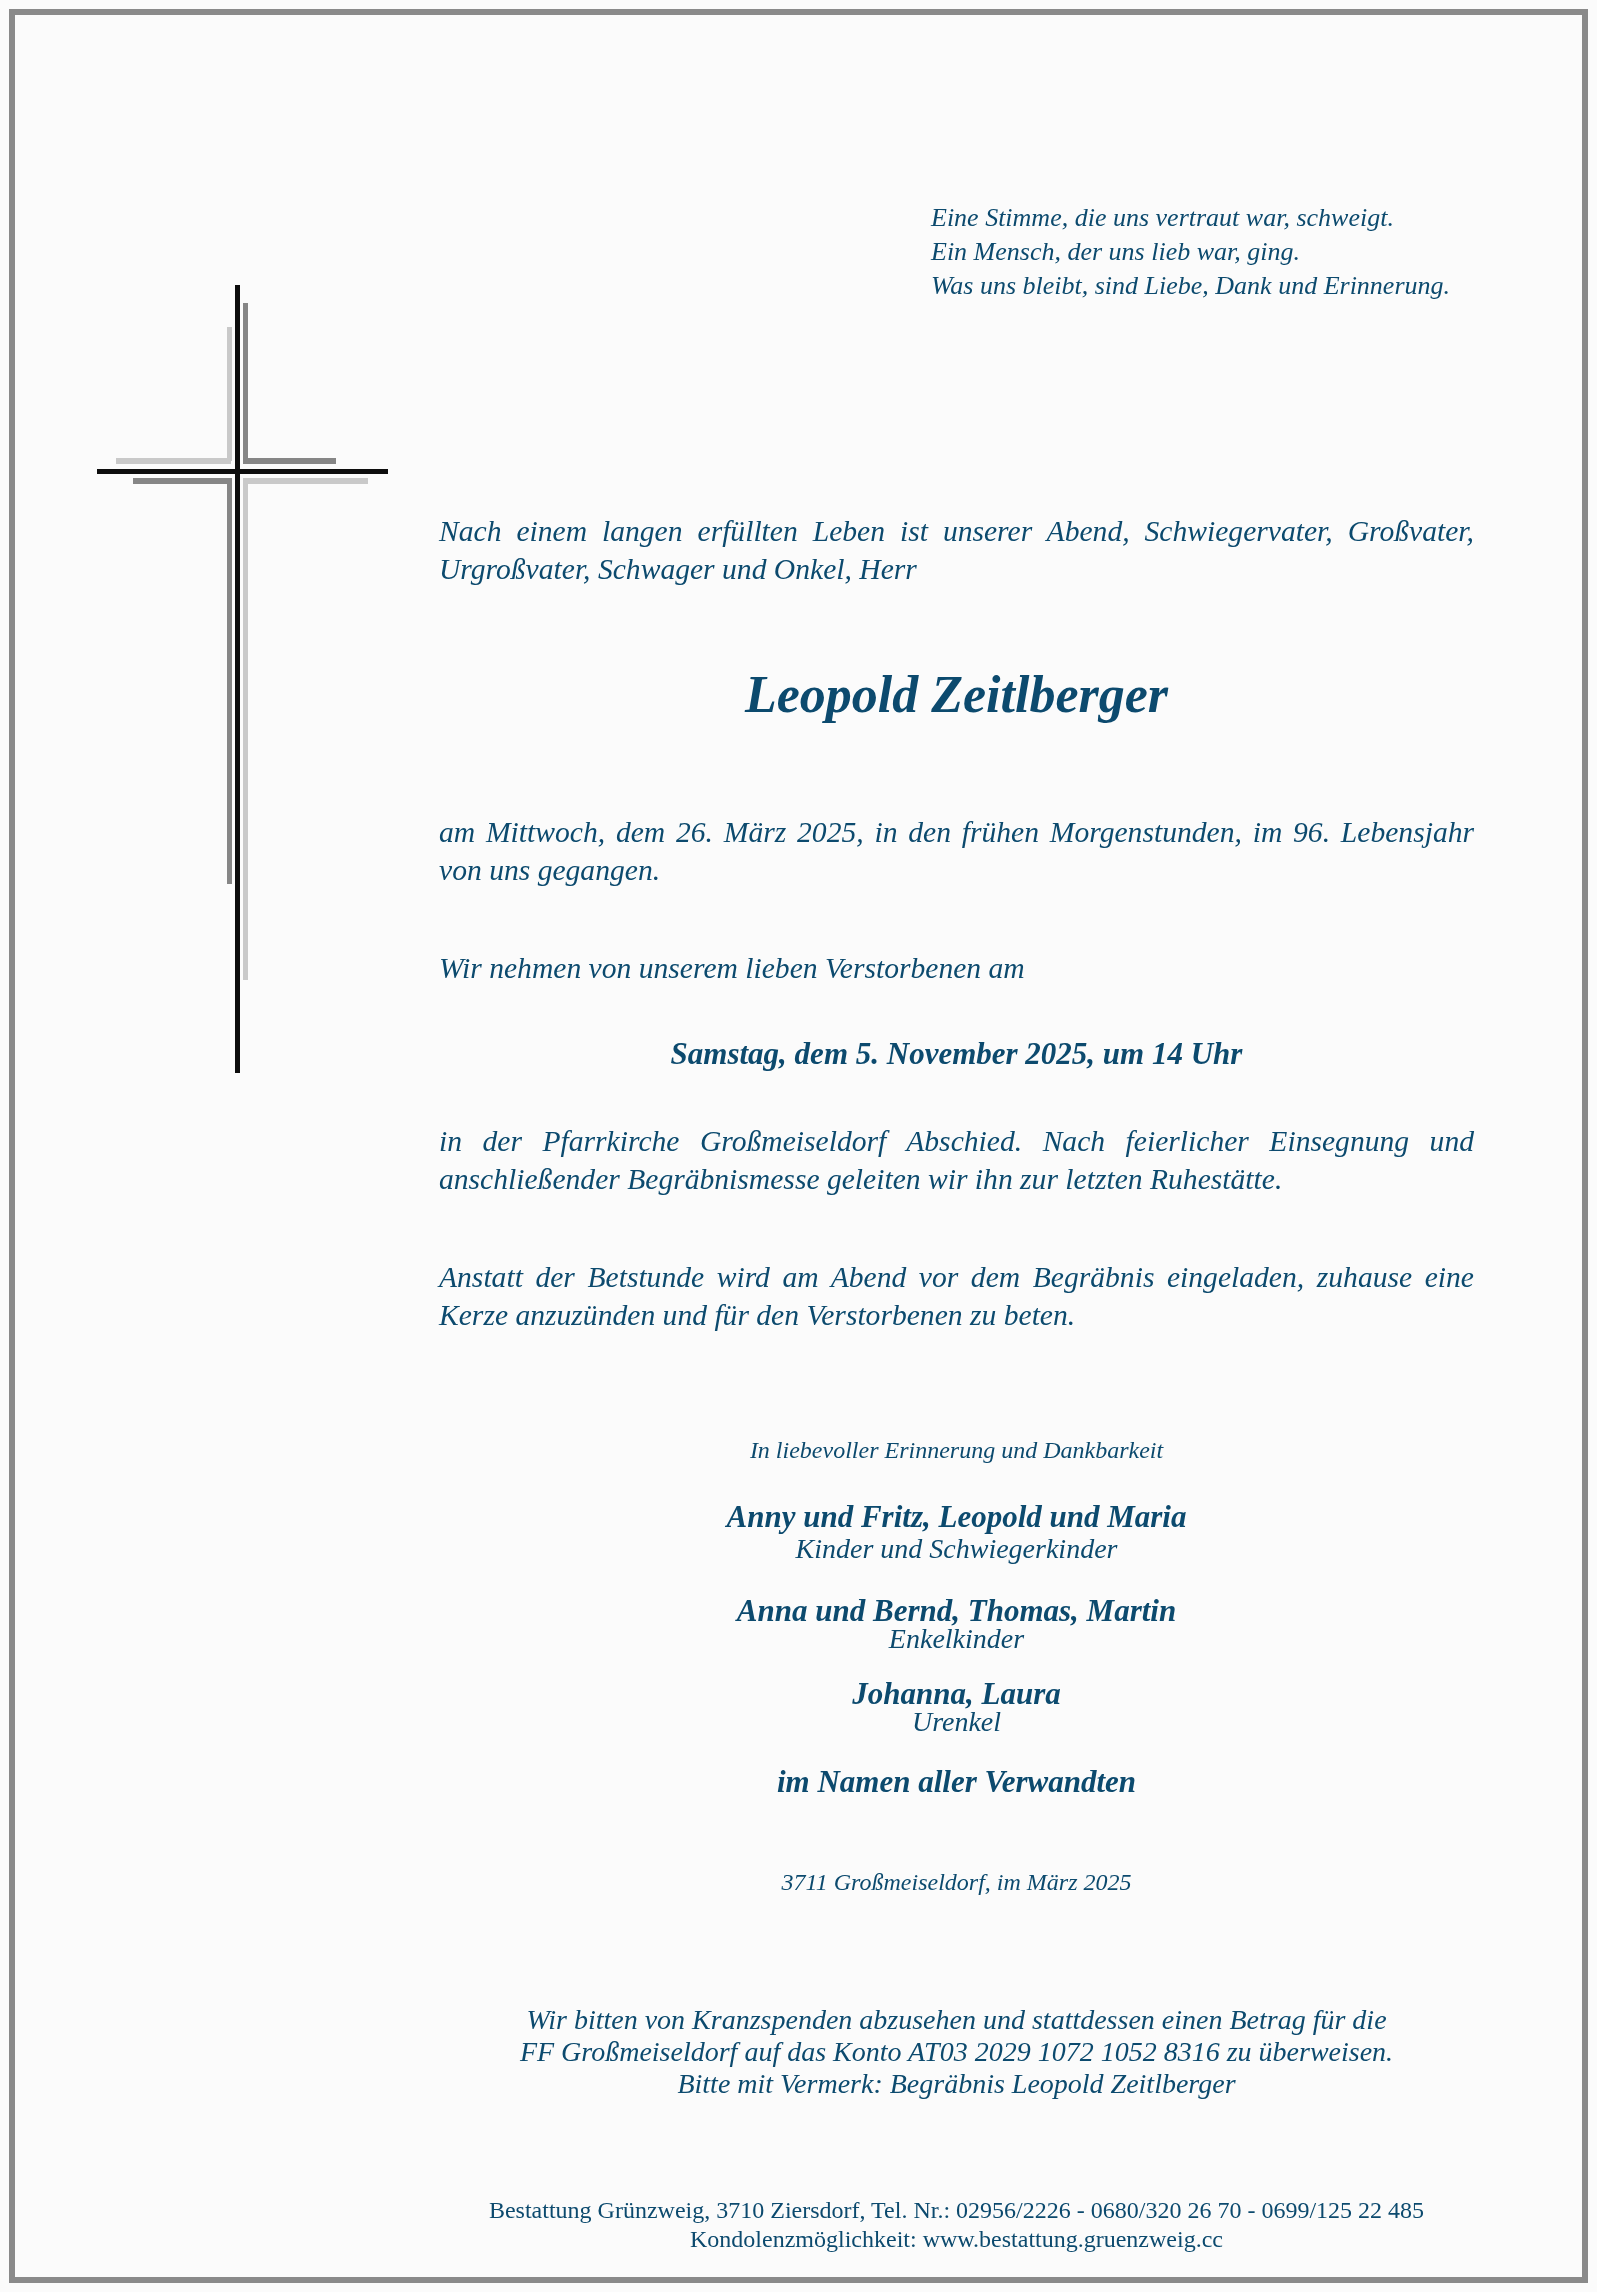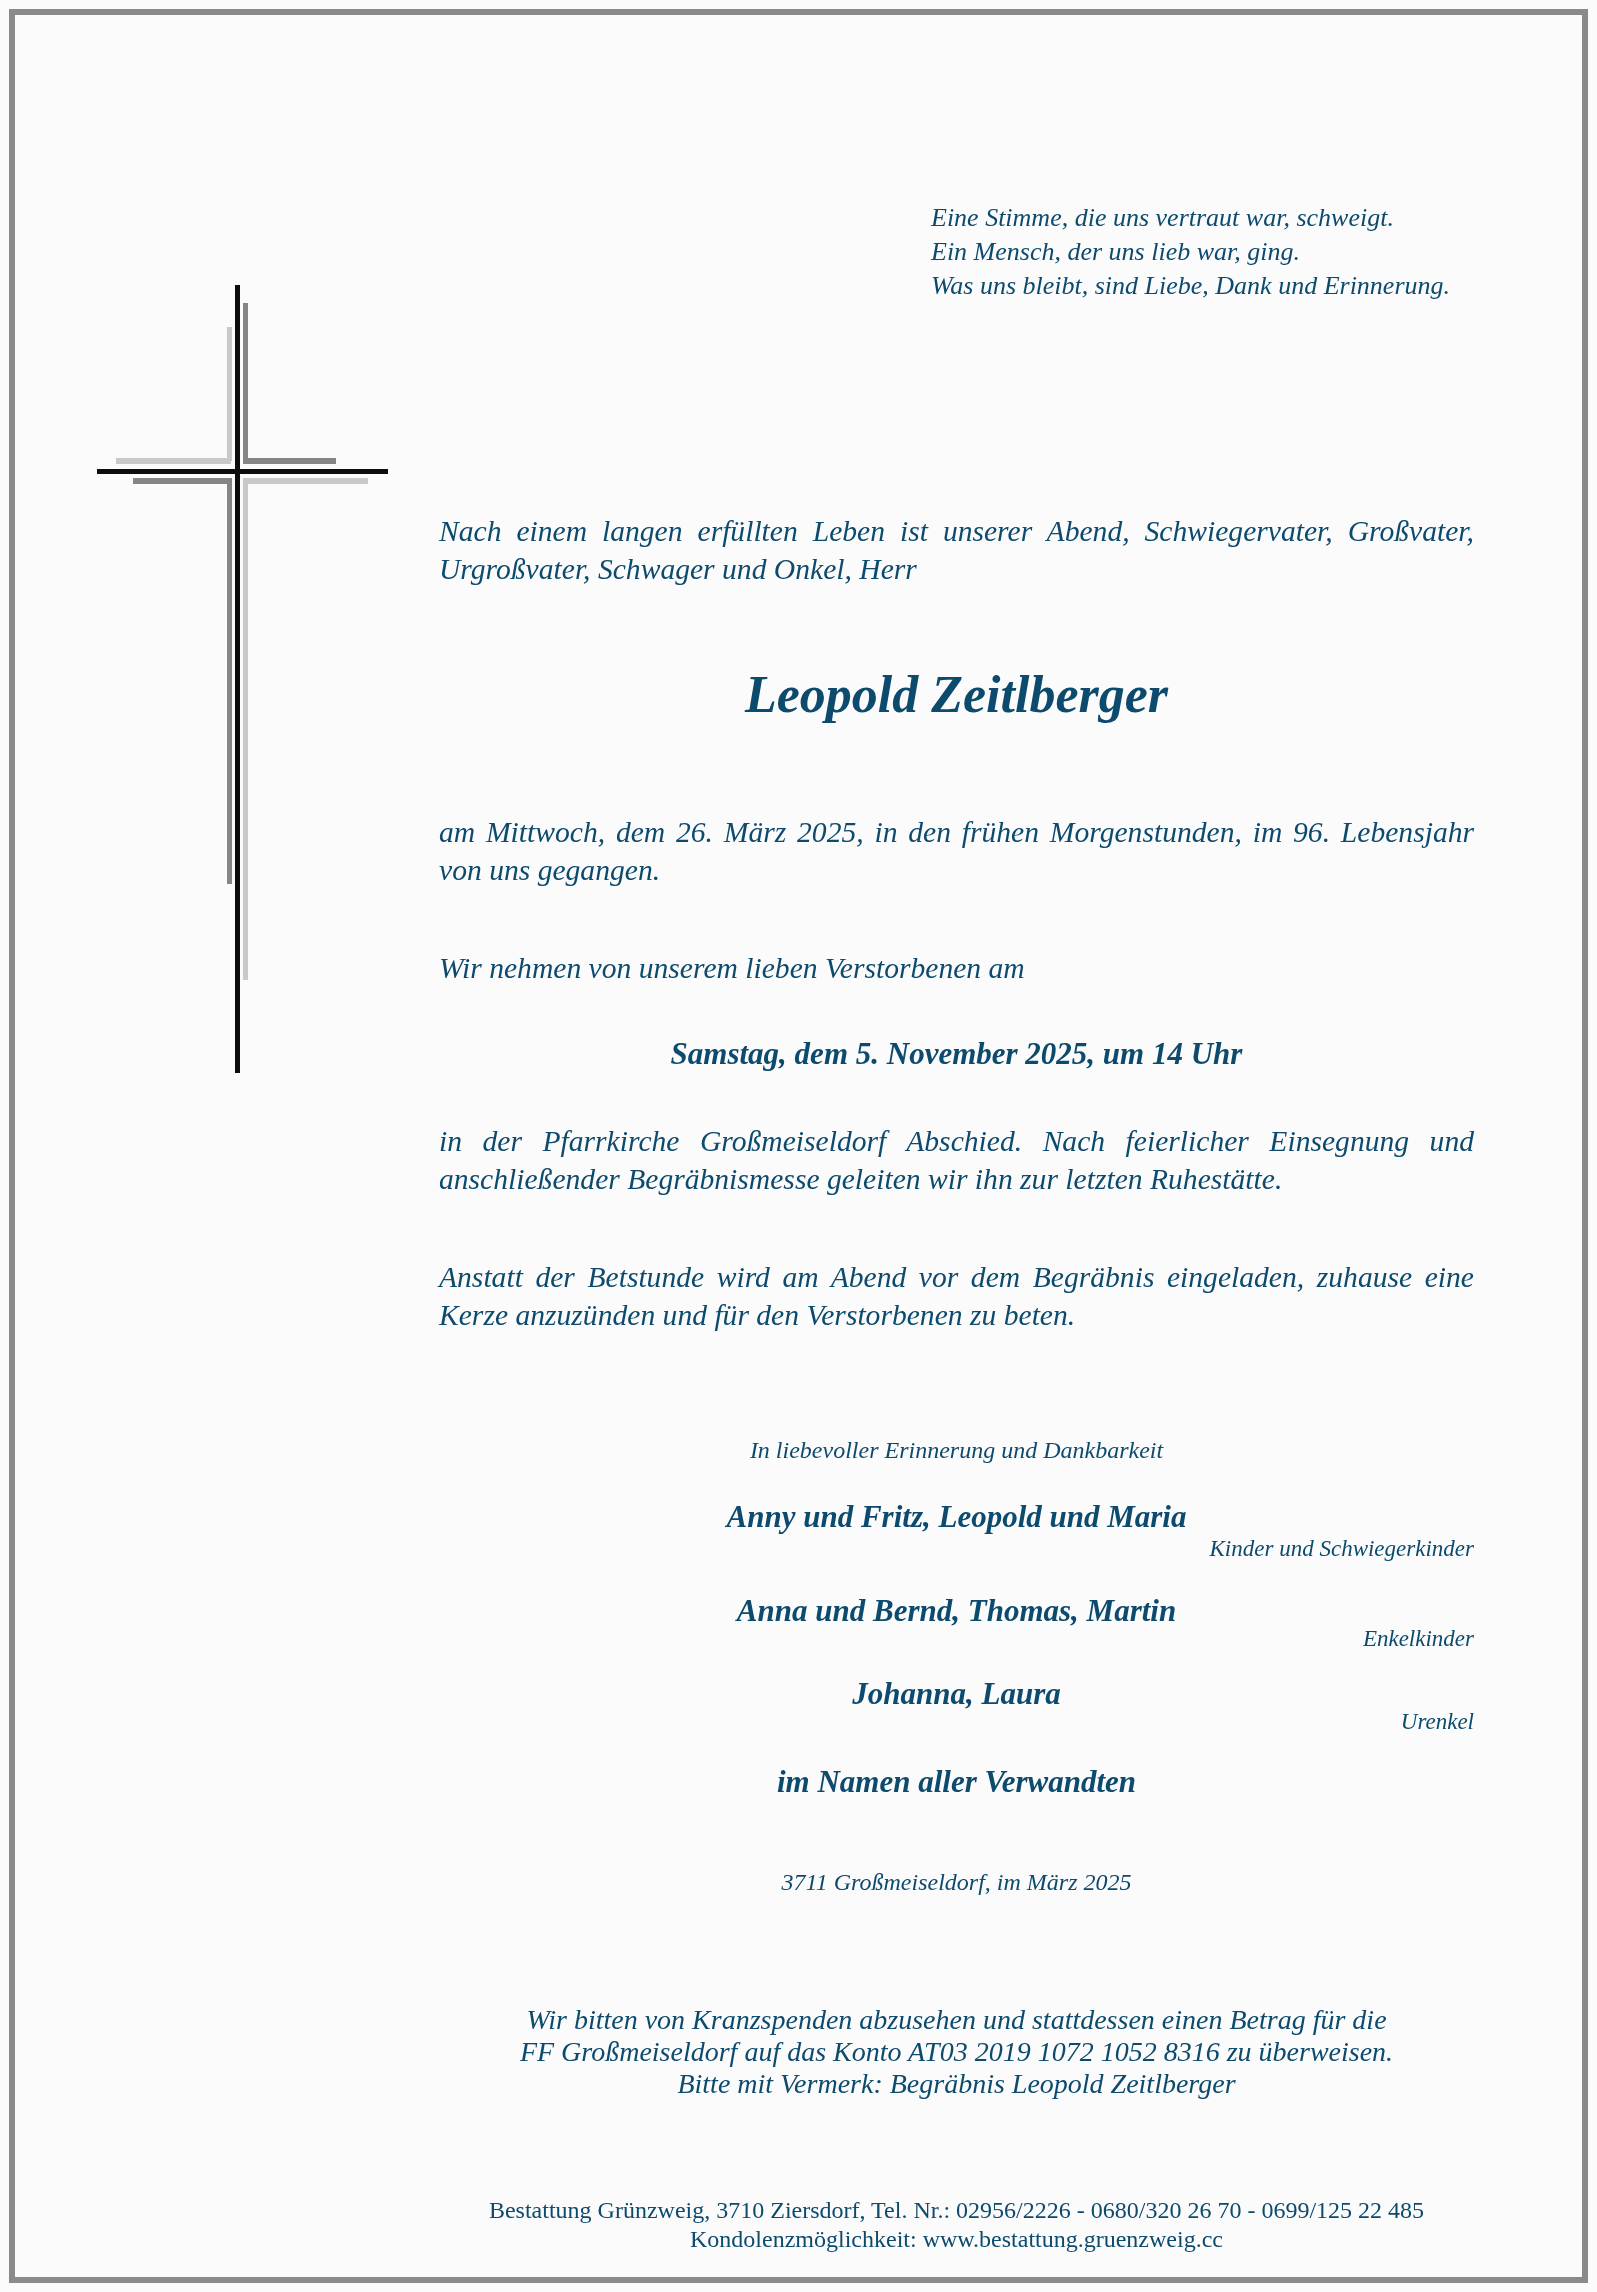--- a/index.html
+++ b/index.html
@@ -57,22 +57,22 @@
   }
   .remembrance { top: 1431px; }
   .family-names {
     left: 439px; width: 1035px;
     text-align: center;
     font-size: 31px; line-height: 39px;
     font-weight: bold;
   }
   .relation {
     left: 439px; width: 1035px;
-    text-align: right;
-    font-size: 23px; line-height: 27px;
+    text-align: center;
+    font-size: 28px; line-height: 27px;
   }
   .fam-0 { top: 1497px; } .rel-0 { top: 1535px; }
   .fam-1 { top: 1591px; } .rel-1 { top: 1625px; }
   .fam-2 { top: 1674px; } .rel-2 { top: 1708px; }
   .family-closing { top: 1763px; font-weight: bold; font-size: 31px; }
   .place-date { top: 1863px; }
   .donation {
     left: 439px; top: 2004px; width: 1035px;
     text-align: center;
     font-size: 28px; line-height: 32px;
@@ -149,21 +149,21 @@
 
   <div class="textblock family-names fam-2">Johanna, Laura</div>
   <div class="textblock relation rel-2">Urenkel</div>
 
   <div class="textblock centerline family-closing">im Namen aller Verwandten</div>
 
   <div class="textblock centerline place-date">3711 Großmeiseldorf, im März 2025</div>
 
   <div class="textblock donation">
     <span class="line">Wir bitten von Kranzspenden abzusehen und stattdessen einen Betrag für die</span>
-    <span class="line">FF Großmeiseldorf auf das Konto AT03 2019 1072 1052 8316 zu überweisen.</span>
+    <span class="line">FF Großmeiseldorf auf das Konto AT03 2029 1072 1052 8316 zu überweisen.</span>
     <span class="line">Bitte mit Vermerk: Begräbnis Leopold Zeitlberger</span>
   </div>
 
   <div class="textblock footer">
     <span class="line">Bestattung Grünzweig,  3710 Ziersdorf, Tel. Nr.: 02956/2226  -  0680/320 26 70  -  0699/125 22 485</span>
     <span class="line">Kondolenzmöglichkeit: www.bestattung.gruenzweig.cc</span>
   </div>
 
 </div>
 

